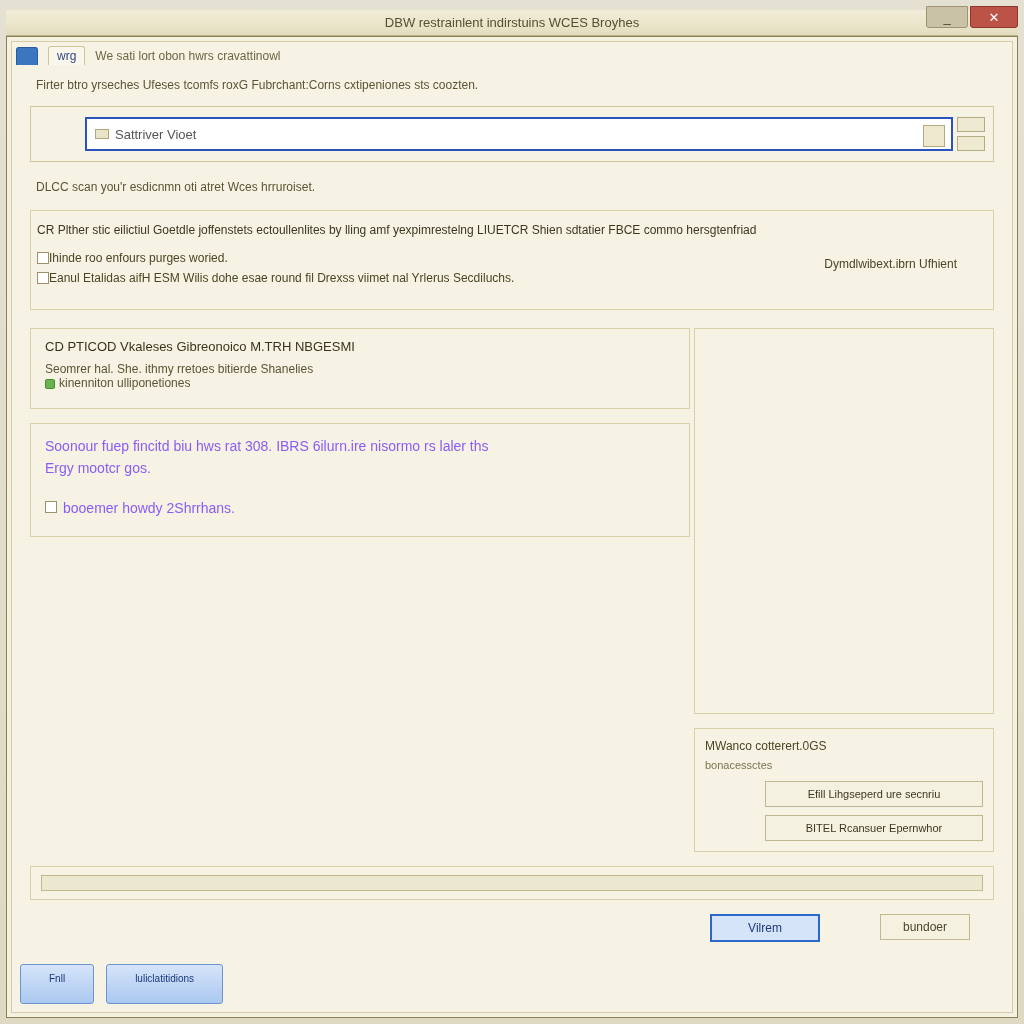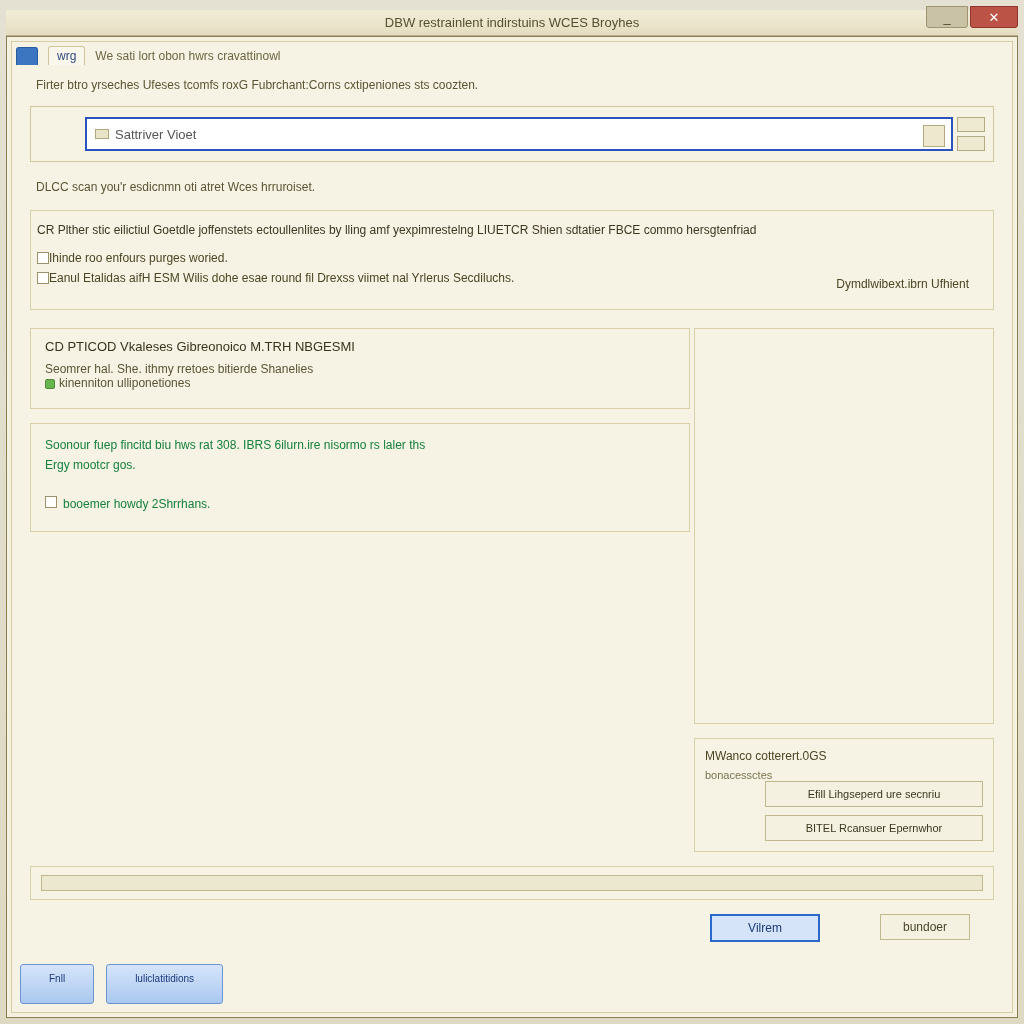--- a/index.html
+++ b/index.html
@@ -59,36 +59,36 @@
   }
   .toolbox { width:28px; display:flex; flex-direction:column; gap:4px; }
   .tool-btn { flex:1; background:#eee9d1; border:1px solid #b3ab82; }
   .sub-note { font-size:12px; color:#5a5434; margin:4px 0 16px 6px; }
   
   .panel { border:1px solid #d8d0a8; padding:12px 14px 24px 6px; margin-bottom:18px; }
   .panel-head { font-size:12px; color:#3b3720; margin-bottom:14px; }
   .opt-list { display:flex; flex-direction:column; gap:6px; font-size:12px; color:#4a4523; }
   .opt { display:flex; align-items:center; gap:0; }
   .cb { width:12px; height:12px; border:1px solid #9b926b; background:#fff; flex:none; }
-  .opt-right { position:absolute; right:24px; font-size:12px; color:#4a4523;margin-top:20px; }
+  .opt-right { position:absolute; right:36px; font-size:12px; color:#4a4523; }
   .panel.rel { position:relative; }
   
   .two-col { display:flex; gap:4px; flex:1; min-height:0; }
   .col-left { flex:1; display:flex; flex-direction:column; gap:14px; }
   .panel2 { border:1px solid #d8d0a8; padding:10px 14px 18px 14px; }
   .panel2 .head { font-size:13px; color:#38341c; margin-bottom:8px; font-weight:normal; }
   .panel2 .body { font-size:12px; color:#5a5434; }
   .green-dot { display:inline-block; width:10px; height:10px; background:#6ab64e; border:1px solid #4d8a37; border-radius:2px; margin-right:4px; vertical-align:middle; }
   .lower-left { border:1px solid #d8d0a8; padding:14px; }
-  .lower-left p { font-size:12px; color:#15803d; margin-bottom:6px; }
+  .lower-left p { font-size:14px; color:#8b5cf6; margin-bottom:6px; }
   .col-right { width:300px; display:flex; flex-direction:column; gap:14px; }
   .spacer { border:1px solid #d8d0a8; flex:1; }
   .action-panel { border:1px solid #d8d0a8; padding:10px; }
   .action-panel .hd { font-size:12px; color:#4a4523; margin-bottom:6px; }
-  .action-panel .sub { font-size:11px; color:#7a7450; }
+  .action-panel .sub { font-size:11px; color:#7a7450; margin-bottom:10px; }
   .btn-stack { display:flex; flex-direction:column; gap:8px; margin-left:60px; }
   .flat-btn {
     height:26px; background:#f4f1e1; border:1px solid #bfb78e; font-size:11px;
     color:#3b371e; display:flex; align-items:center; justify-content:center; padding:0 8px;
   }
   
   .prog-panel { border:1px solid #d8d0a8; padding:8px 10px; margin-top:14px; }
   .prog-panel .lbl { font-size:12px; color:#4a4523; margin-bottom:6px; }
   .prog { height:16px; background:#ece7cf; border:1px solid #c1b88e; }
   

